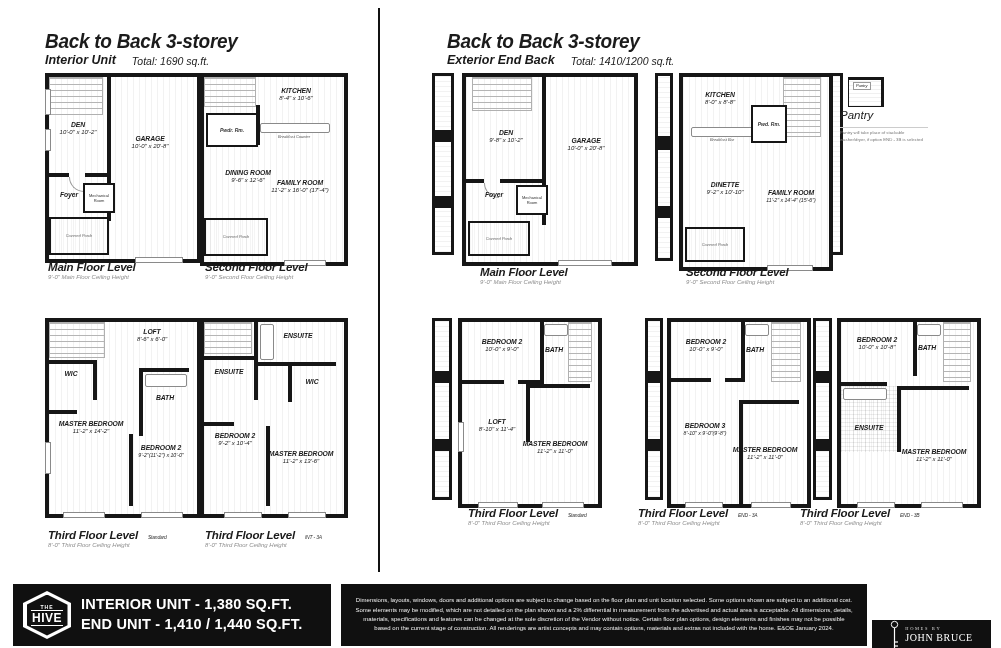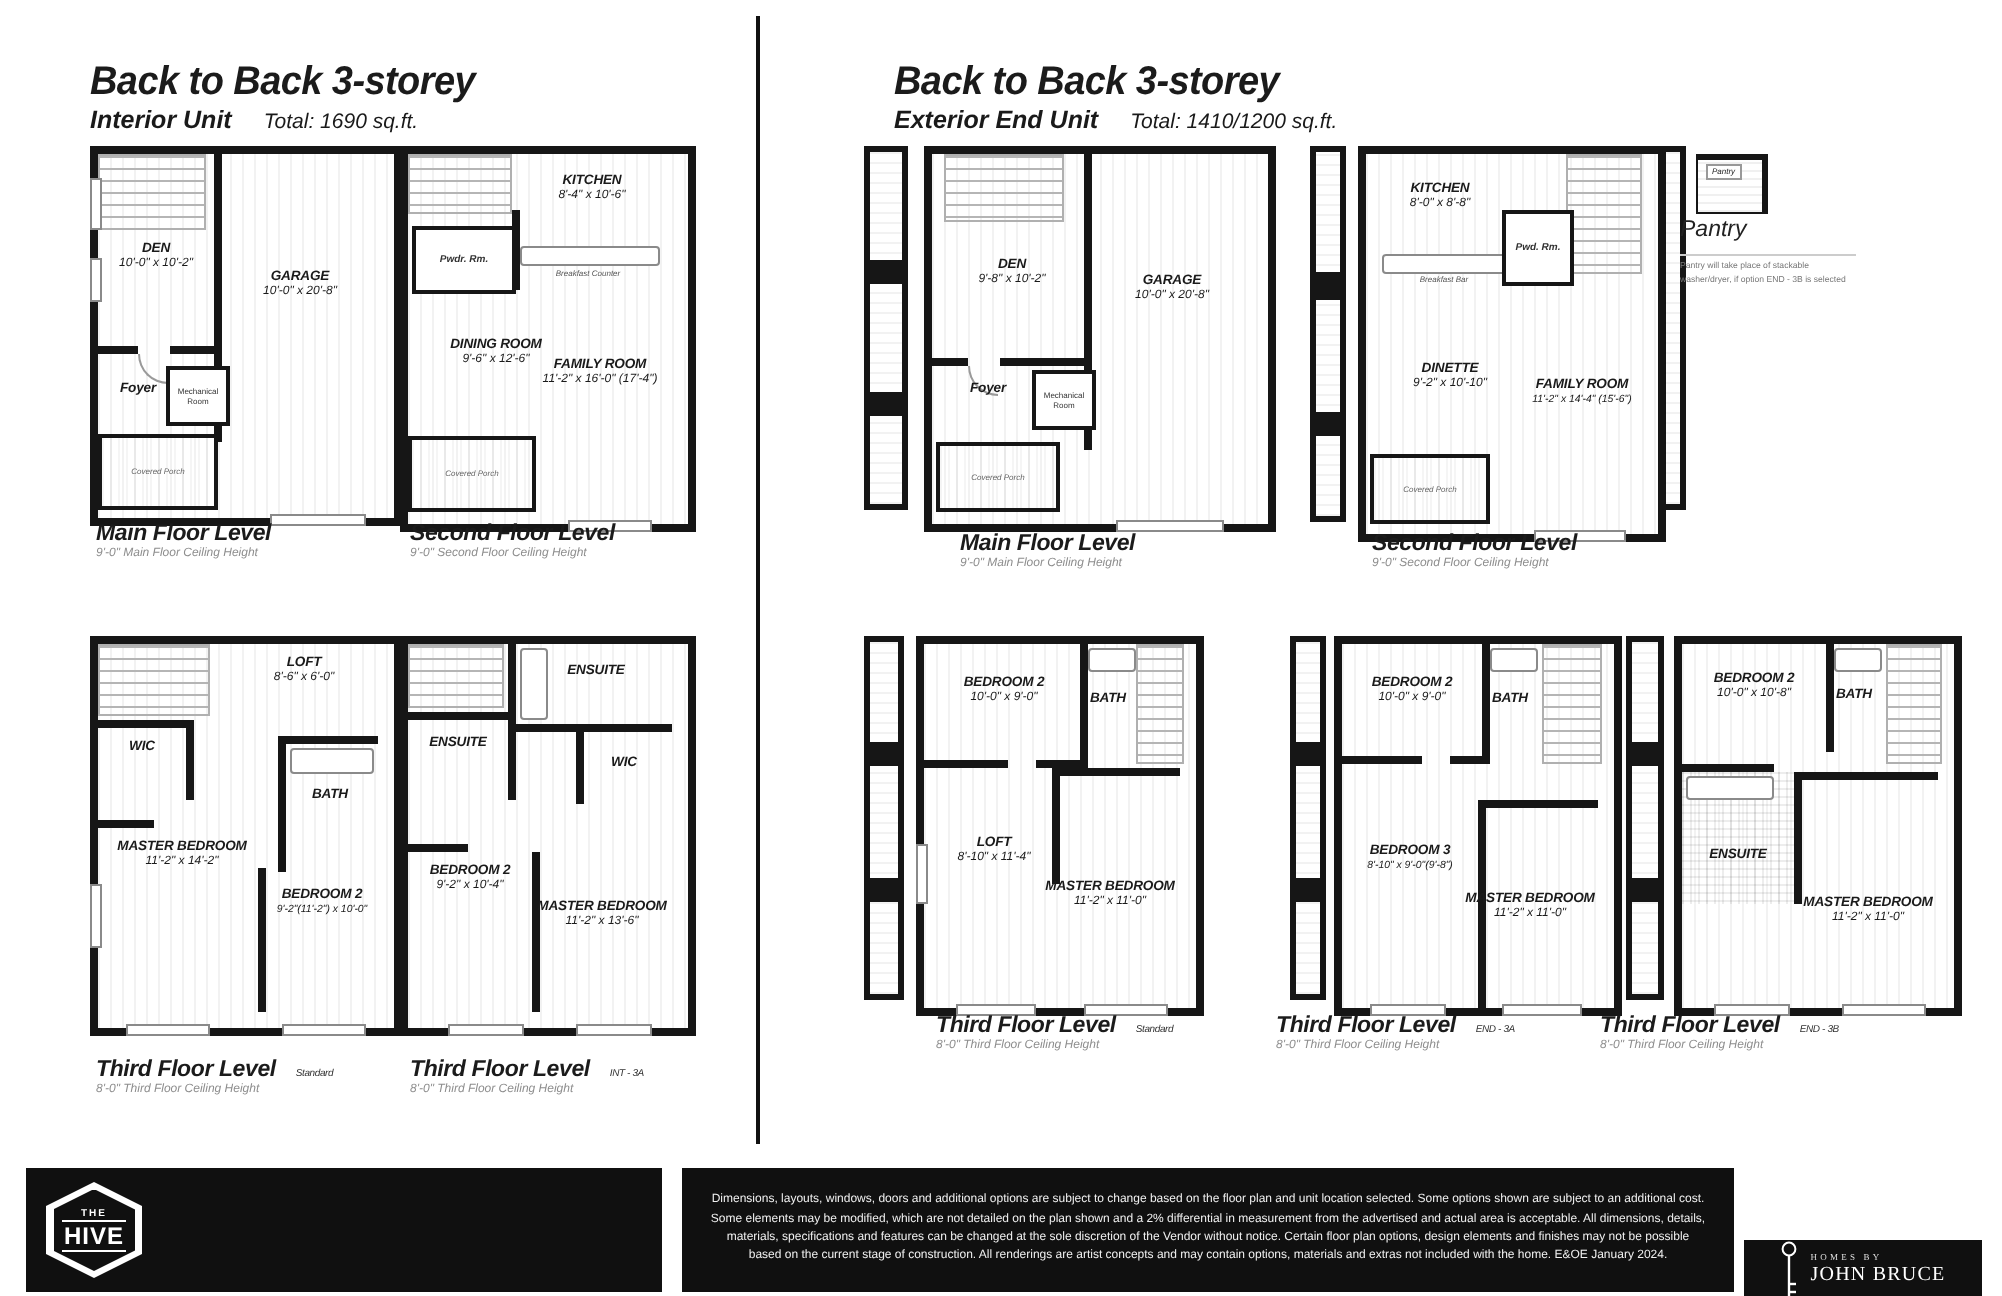--- a/index.html
+++ b/index.html
@@ -218,21 +218,21 @@
       <span>Third Floor Level</span>
       <span class="cap-var">INT - 3A</span>
     </div>
   <div class="cap-sub">8'-0" Third Floor Ceiling Height</div>
 </div>
 
 <div class="divider"></div>
 
 <div class="sec-title" style="left:447px;top:30px">Back to Back 3-storey</div>
 <div class="sec-sub" style="left:447px;top:53px">
-  <span class="s1">Exterior End Unit</span>
+  <span class="s1">Exterior End Back</span>
   <span class="s2">Total: 1410/1200 sq.ft.</span>
 </div>
 
 <div class="group" style="left:432px;top:73px;width:198px;height:185px">
   <div class="strip" style="left:0;top:0;width:16px;height:176px">
     <div class="blk" style="top:54px;height:12px"></div>
     <div class="blk" style="top:120px;height:12px"></div>
   </div>
   <div class="plan" style="left:30px;top:0;width:168px;height:185px">
     <div class="stairs" style="left:6px;top:0;width:58px;height:32px"></div>
@@ -435,20 +435,24 @@
     </div>
   <div class="cap-sub">8'-0" Third Floor Ceiling Height</div>
 </div>
 
 <div class="fbar f-left">
   <div class="hex">
     <div class="hex-in">
       <span class="hex-the">THE</span>
       <span class="hex-name">HIVE</span>
     </div>
+  </div>
+  <div class="f-sq">
+    <div>INTERIOR UNIT - 1,380 SQ.FT.</div>
+    <div>END UNIT - 1,410 / 1,440 SQ.FT.</div>
   </div>
 </div>
 
 <div class="fbar f-mid">
   <p>Dimensions, layouts, windows, doors and additional options are subject to change based on the floor plan and unit location selected. Some options shown are subject to an additional cost. Some elements may be modified, which are not detailed on the plan shown and a 2% differential in measurement from the advertised and actual area is acceptable. All dimensions, details, materials, specifications and features can be changed at the sole discretion of the Vendor without notice. Certain floor plan options, design elements and finishes may not be possible based on the current stage of construction.  All renderings are artist concepts and may contain options, materials and extras not included with the home. E&amp;OE January 2024.</p>
 </div>
 
 <div class="fbar f-right">
   <div class="brand-row">
     <svg width="9" height="30" viewBox="0 0 9 30">

